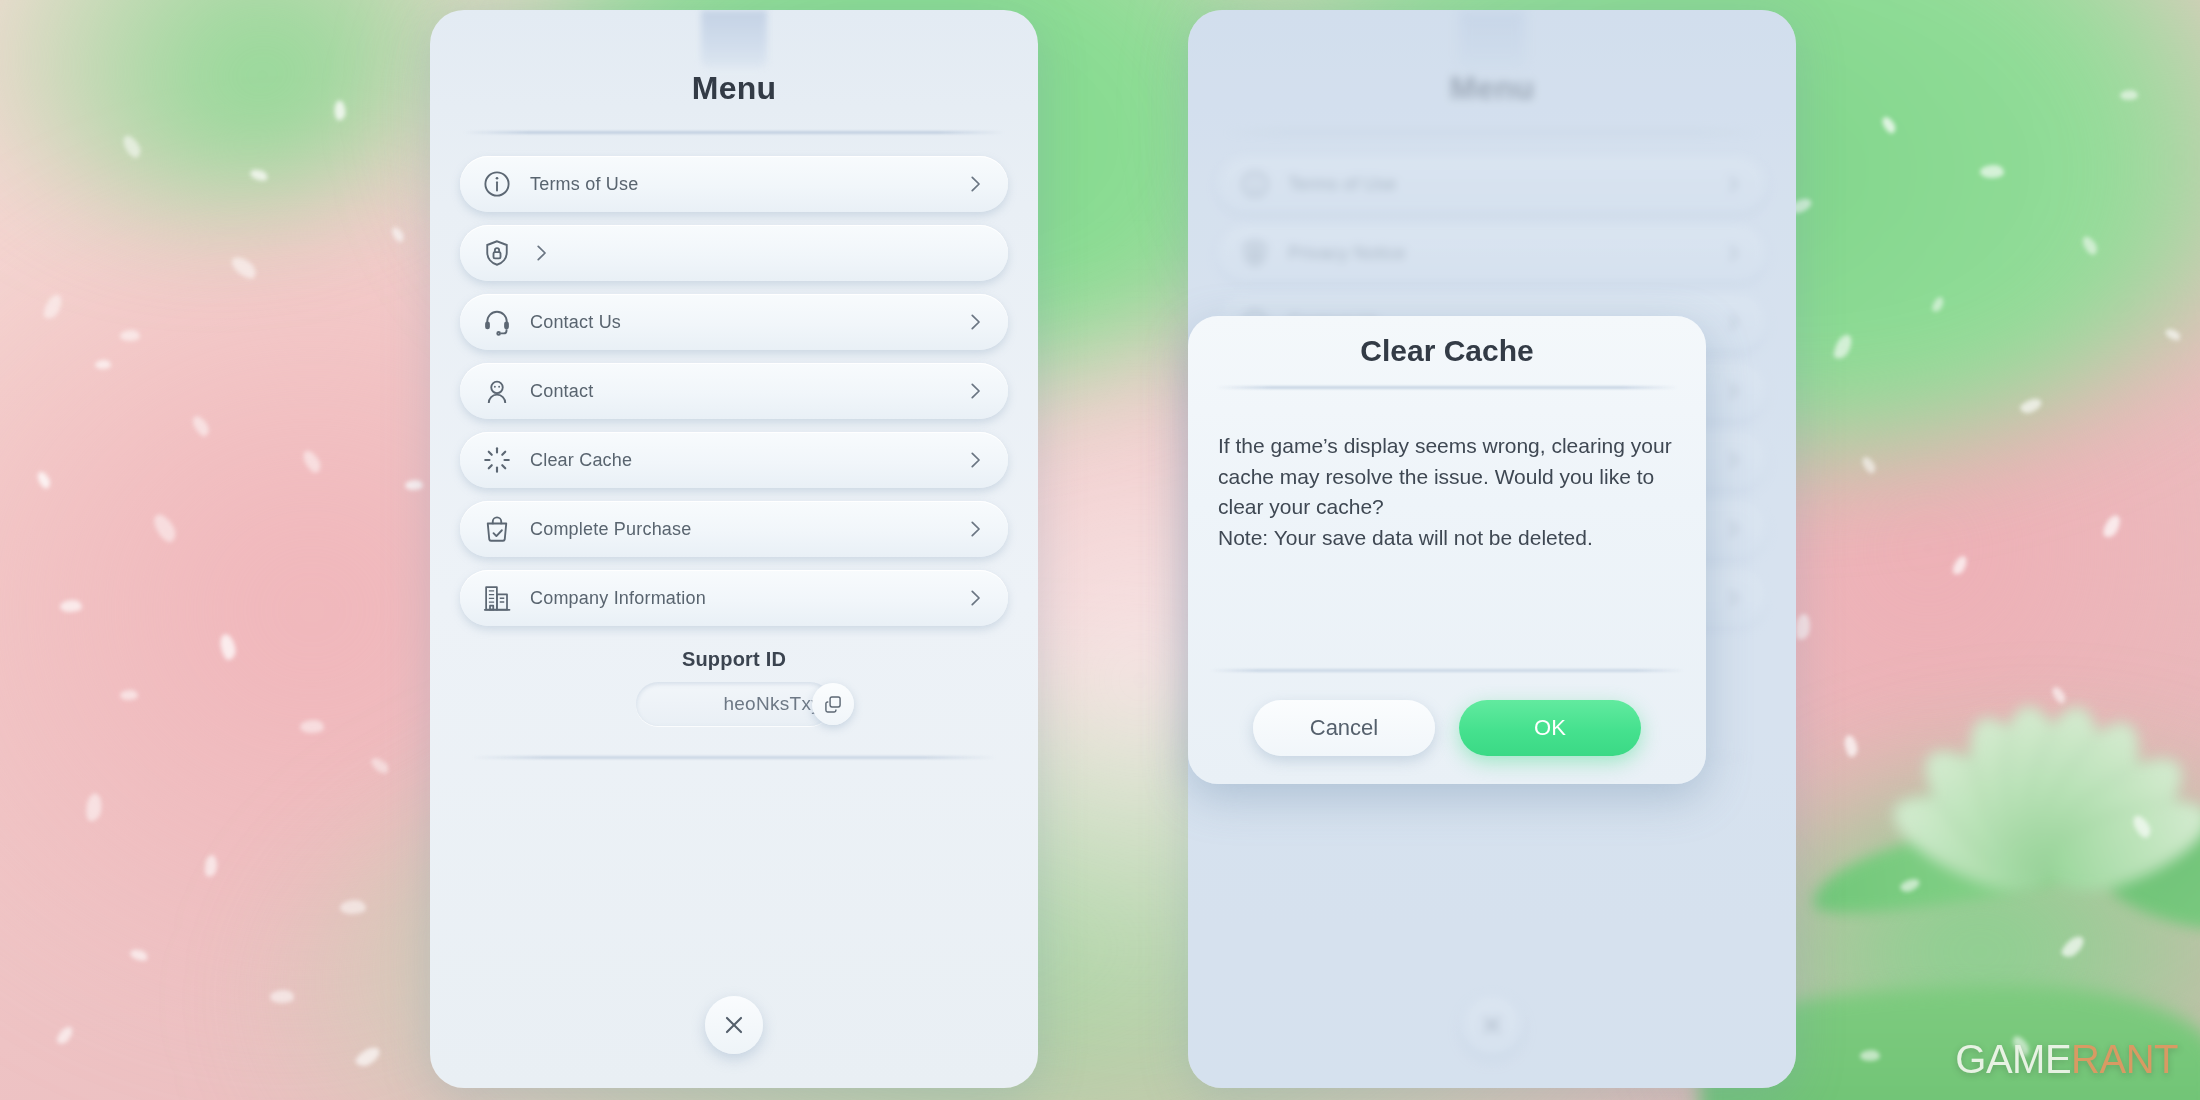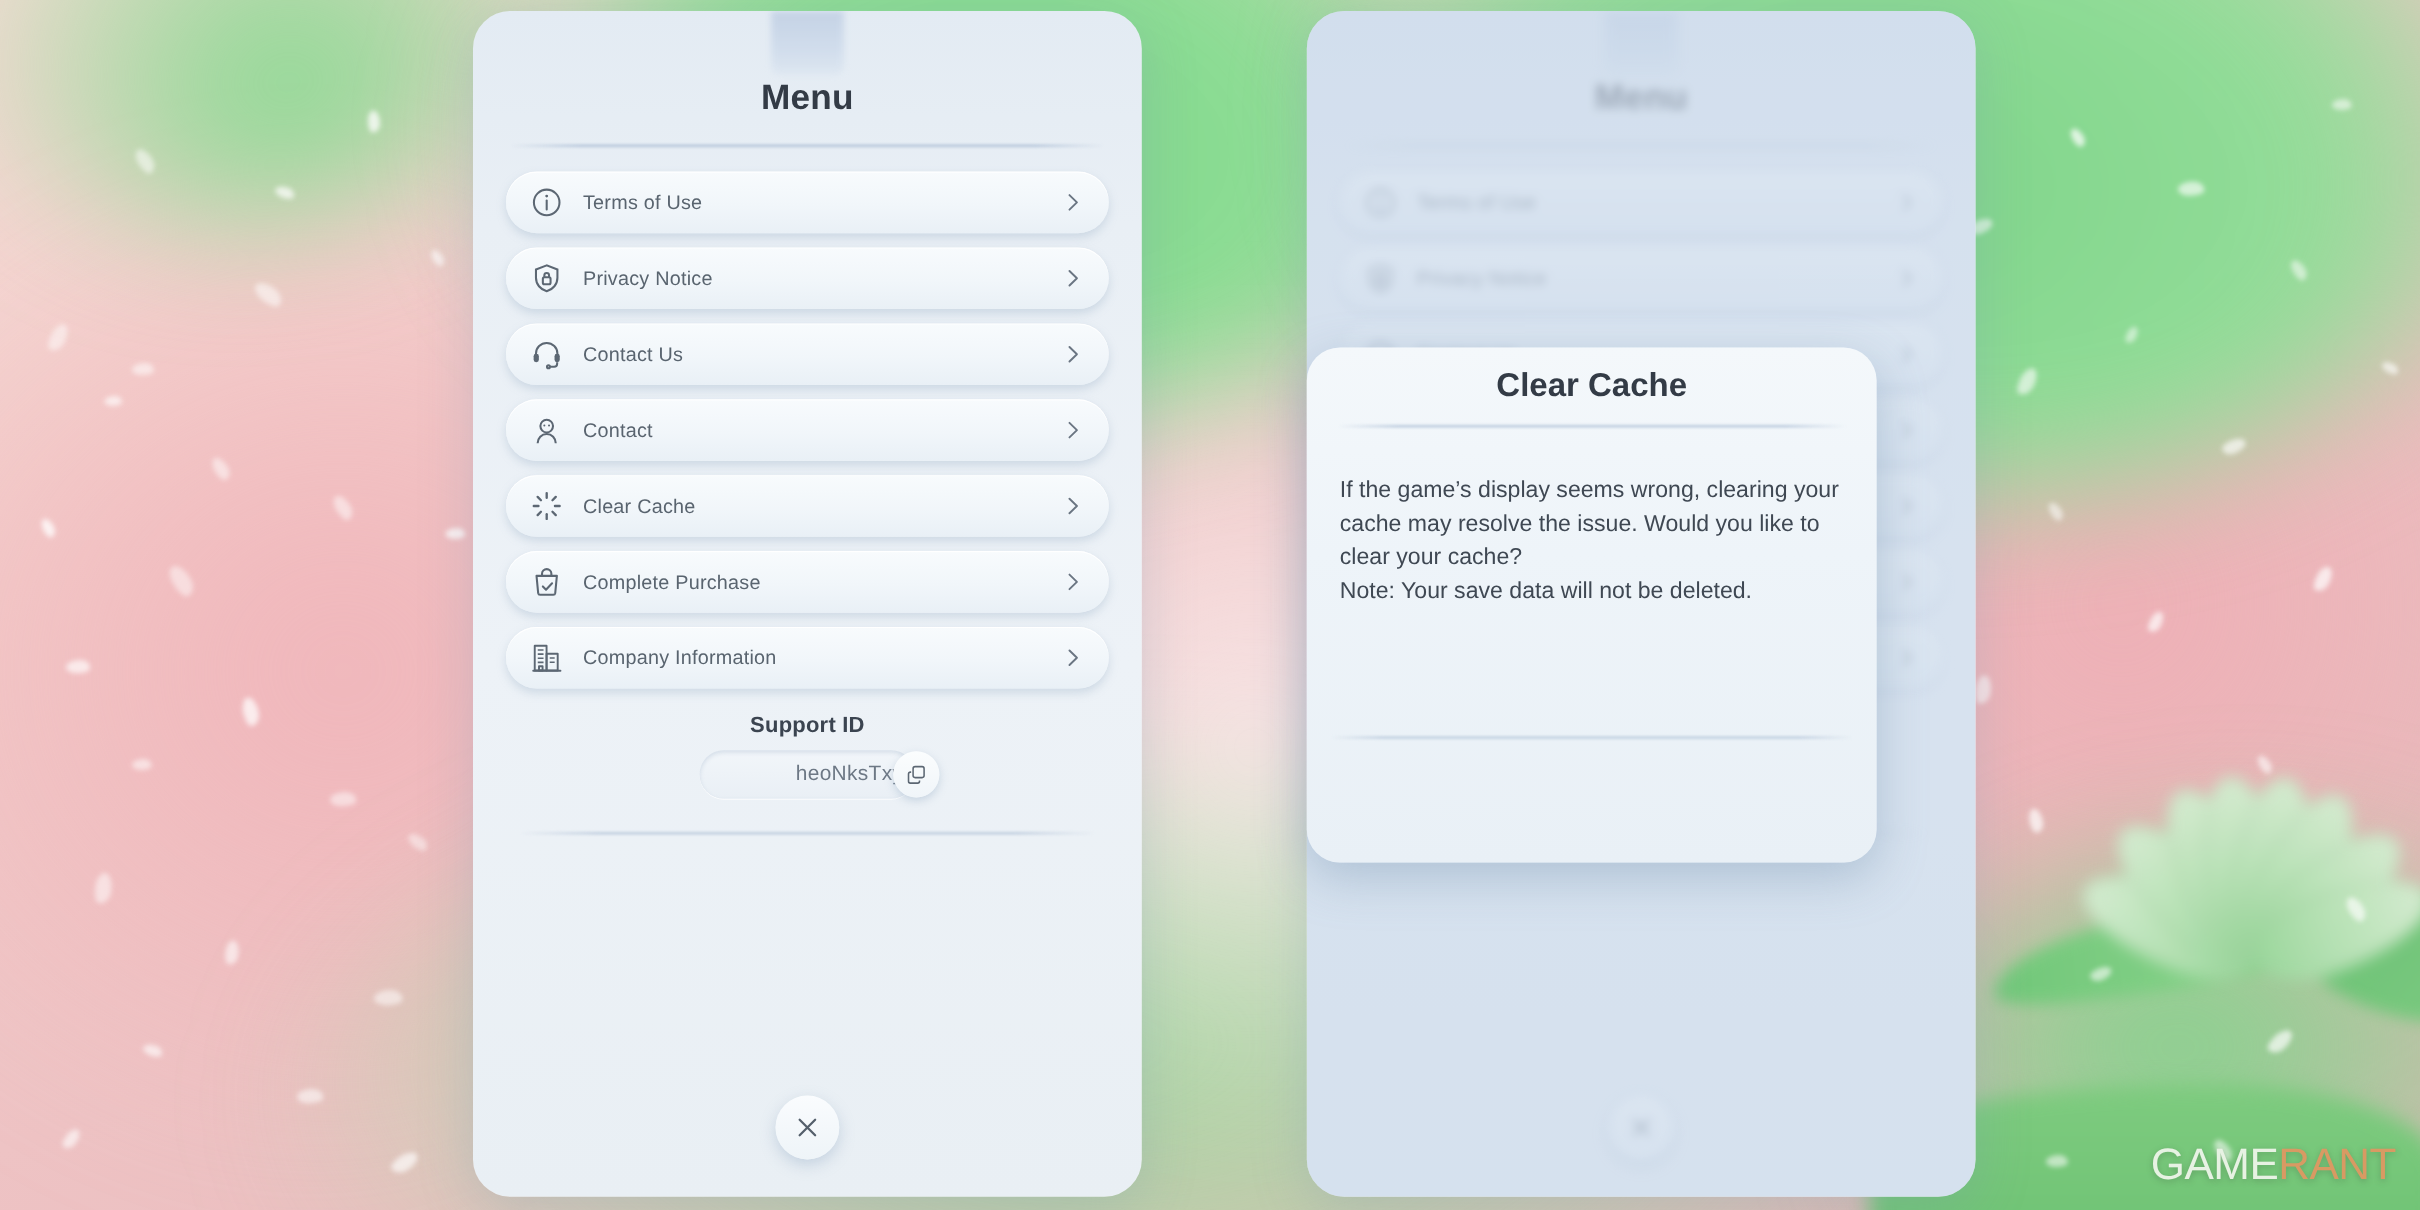--- a/index.html
+++ b/index.html
@@ -365,21 +365,20 @@
           </svg></span>
       </div>
       <div class="menu-item">
         <span class="menu-icon">
           <svg width="30" height="30" viewBox="0 0 24 24" fill="none" stroke="currentColor" stroke-width="1.5">
             <path d="M12 2.6 4.2 5.6v6c0 4.7 3.2 8.5 7.8 9.8 4.6-1.3 7.8-5.1 7.8-9.8v-6z"></path>
             <rect x="9.2" y="11.3" width="5.6" height="5" rx="1.1"></rect>
             <path d="M10.3 11.3v-1.5a1.7 1.7 0 0 1 3.4 0v1.5"></path>
           </svg>
         </span>
-        <span class="menu-label">Privacy Notice</span>
         <span class="chev"><svg width="22" height="22" viewBox="0 0 24 24" fill="none" stroke="currentColor" stroke-width="1.9" stroke-linecap="round" stroke-linejoin="round">
             <path d="M9 4.8 16.4 12 9 19.2"></path>
           </svg></span>
       </div>
       <div class="menu-item">
         <span class="menu-icon">
           <svg width="30" height="30" viewBox="0 0 24 24" fill="none" stroke="currentColor" stroke-width="1.5">
             <path d="M4.2 13.2v-1.6a7.8 7.8 0 0 1 15.6 0v1.6"></path>
             <rect x="2.5" y="11.6" width="3.8" height="6.2" rx="1.8" fill="currentColor" stroke="none"></rect>
             <rect x="17.7" y="11.6" width="3.8" height="6.2" rx="1.8" fill="currentColor" stroke="none"></rect>
@@ -611,17 +610,21 @@
 </div>
 
 <div id="modal">
   <div class="modal-title">Clear Cache</div>
   <div class="modal-divider"></div>
   <div class="modal-body">
     <div>If the game’s display seems wrong, clearing your cache may resolve the issue. Would you like to clear your cache?</div>
     <div>Note: Your save data will not be deleted.</div>
   </div>
   <div class="modal-foot-divider"></div>
+  <div class="modal-buttons">
+    <button class="btn btn-cancel">Cancel</button>
+    <button class="btn btn-ok">OK</button>
+  </div>
 </div>
 
 <div id="watermark">
   <span class="wm-a">GAME</span><span class="wm-b">RANT</span>
 </div>
 
 </body></html>

